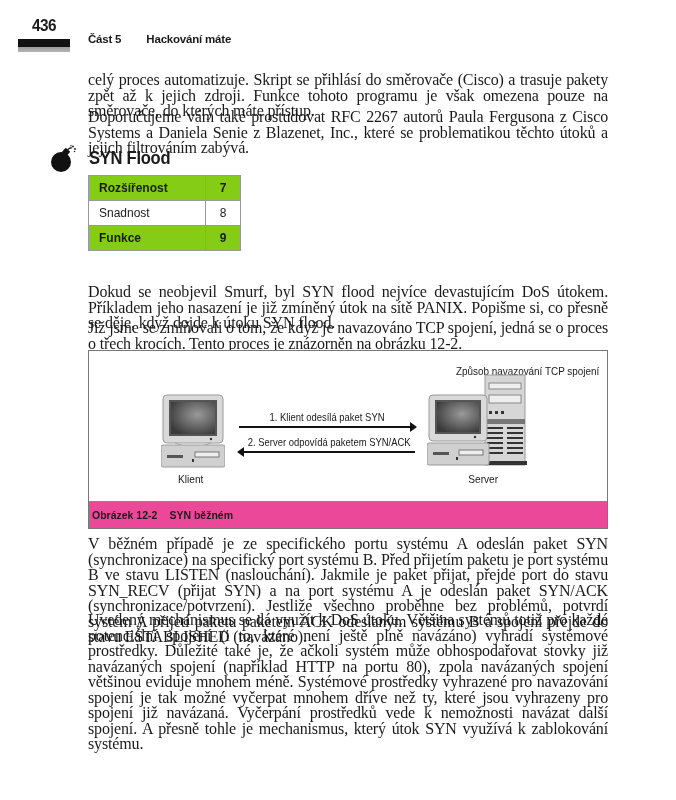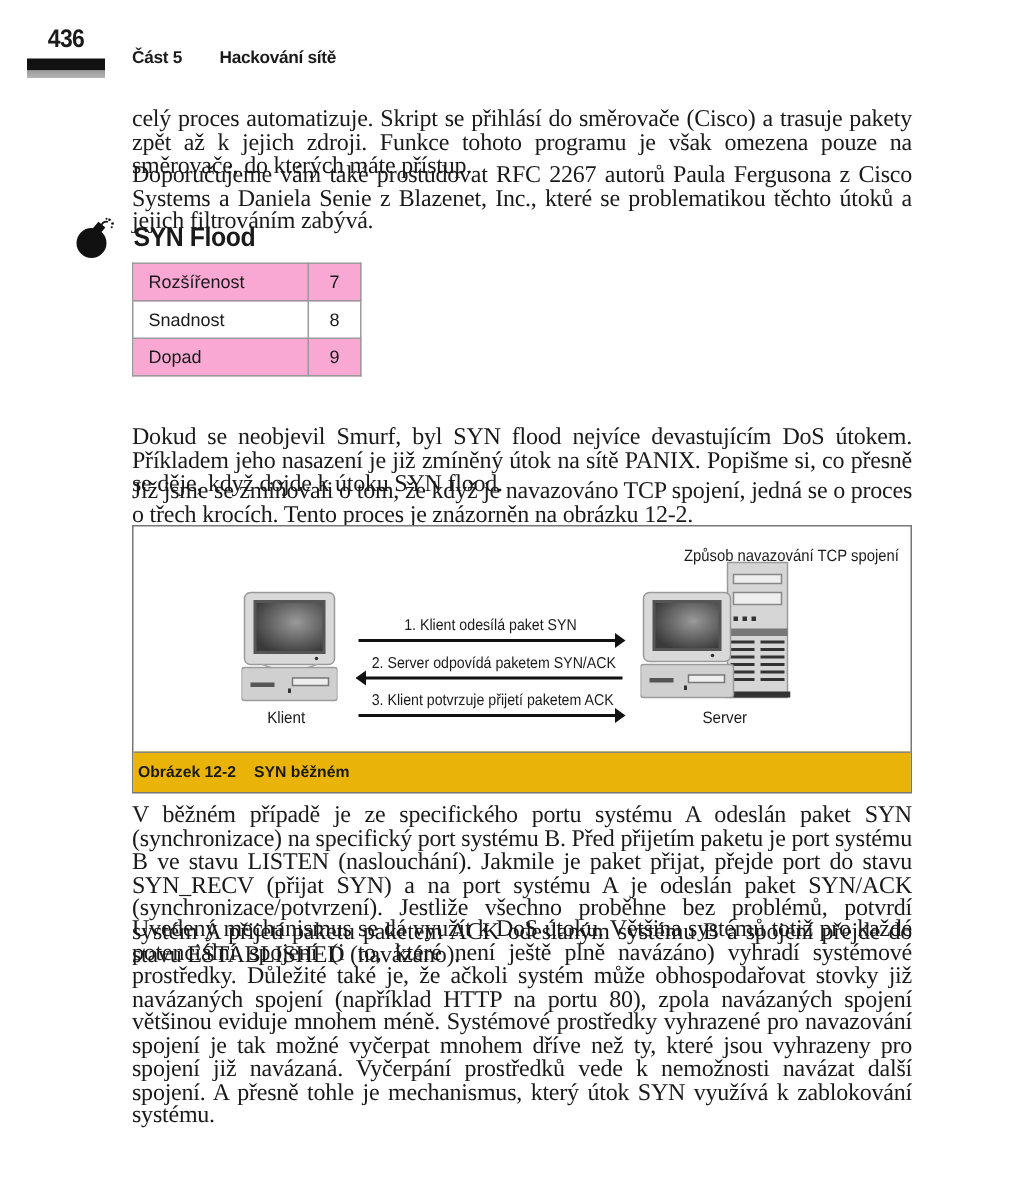--- a/index.html
+++ b/index.html
@@ -19,30 +19,30 @@
     #p2 { top: 109px; }
 
     .section-head { position: absolute; left: 50px; top: 145px; display: flex; align-items: center; }
     .bomb { width: 24px; height: 26px; position: relative; }
     .section-title { font-family: "Liberation Sans", sans-serif; font-weight: bold; font-size: 18px; margin-left: 15px; letter-spacing: -0.3px; transform: scaleX(0.92); transform-origin: left; }
 
     .risk-table { position: absolute; left: 88px; top: 175px; border-collapse: collapse; font-family: "Liberation Sans", sans-serif; font-size: 12px; border: 1px solid #9a9a9a; }
     .risk-table td { border: 1px solid #9a9a9a; height: 24px; padding: 0 10px; }
     .risk-table td.label { width: 96px; }
     .risk-table td.value { width: 14px; text-align: center; }
-    .risk-table tr.shaded td { background: #f9a8d4; }
+    .risk-table tr.shaded td { background: #84cc16; font-weight: bold; }
     .risk-table tr.total td { font-weight: bold; }
 
     #p3 { top: 284px; }
     #p4 { top: 320px; }
 
     .figure { position: absolute; left: 88px; top: 350px; width: 518px; height: 177px; border: 1px solid #777; background: #fff; }
     .fig-title { position: absolute; left: 0; width: 100%; top: 14px; text-align: right; font-family: "Liberation Sans", sans-serif; font-size: 11px; padding-left: 0; }
     .fig-title span { display: inline-block; transform: scaleX(0.9); margin-left: -30px; }
-    .fig-caption-bar { position: absolute; left: 0; right: 0; bottom: 0; height: 26px; background: #eab308; border-top: 1px solid #888; display: flex; align-items: center; font-family: "Liberation Sans", sans-serif; font-weight: bold; font-size: 10.5px; padding-left: 3px; }
+    .fig-caption-bar { position: absolute; left: 0; right: 0; bottom: 0; height: 26px; background: #ec4899; border-top: 1px solid #888; display: flex; align-items: center; font-family: "Liberation Sans", sans-serif; font-weight: bold; font-size: 10.5px; padding-left: 3px; }
     .fig-caption-bar .num { margin-right: 12px; }
 
     .comp { position: absolute; }
     .comp-label { position: absolute; font-family: "Liberation Sans", sans-serif; font-size: 11px; transform: scaleX(0.92); }
 
     .arrow-row { position: absolute; left: 150px; width: 176px; }
     .arrow-label { font-family: "Liberation Sans", sans-serif; font-size: 10.5px; text-align: center; white-space: nowrap; transform: scaleX(0.9); }
     .arrow-line { position: relative; height: 2px; background: #111; margin-top: 3px; }
     .arrow-line.right::after { content: ""; position: absolute; right: -2px; top: -4px; border-left: 7px solid #111; border-top: 5px solid transparent; border-bottom: 5px solid transparent; }
     .arrow-line.left::before { content: ""; position: absolute; left: -2px; top: -4px; border-right: 7px solid #111; border-top: 5px solid transparent; border-bottom: 5px solid transparent; }
@@ -53,21 +53,21 @@
 </head>
 <body>
 
 <div class="page-num-block">
   <div class="page-num">436</div>
   <div class="page-bar-black"></div>
   <div class="page-bar-gray"></div>
 </div>
 <div class="running-head">
   <span class="part">Část 5</span>
-  <span>Hackování sítě</span>
+  <span>Hackování máte</span>
 </div>
 
 <p class="body-text" id="p1">celý proces automatizuje. Skript se přihlásí do směrovače (Cisco) a trasuje pakety zpět až k jejich zdroji. Funkce tohoto programu je však omezena pouze na směrovače, do kterých máte přístup.</p>
 <p class="body-text" id="p2">Doporučujeme vám také prostudovat RFC 2267 autorů Paula Fergusona z Cisco Systems a Daniela Senie z Blazenet, Inc., které se problematikou těchto útoků a jejich filtrováním zabývá.</p>
 
 <div class="section-head">
   <span class="bomb">
     <svg width="26" height="28" viewBox="0 0 26 28">
       <circle cx="11" cy="17" r="10" fill="#111"></circle>
       <rect x="13" y="4" width="6" height="6" transform="rotate(40 16 7)" fill="#111"></rect>
@@ -85,21 +85,21 @@
   <tbody>
       <tr class="shaded">
     <td class="label">Rozšířenost</td>
     <td class="value">7</td>
   </tr>
   <tr>
     <td class="label">Snadnost</td>
     <td class="value">8</td>
   </tr>
   <tr class="shaded">
-    <td class="label">Dopad</td>
+    <td class="label">Funkce</td>
     <td class="value">9</td>
   </tr>
 </tbody>
   </table>
 
 <p class="body-text" id="p3">Dokud se neobjevil Smurf, byl SYN flood nejvíce devastujícím DoS útokem. Příkladem jeho nasazení je již zmíněný útok na sítě PANIX. Popišme si, co přesně se děje, když dojde k útoku SYN flood.</p>
 <p class="body-text" id="p4">Již jsme se zmiňovali o tom, že když je navazováno TCP spojení, jedná se o proces o třech krocích. Tento proces je znázorněn na obrázku 12-2.</p>
 
 <div class="figure">
   <div class="fig-title"><span>Způsob navazování TCP spojení</span></div>
@@ -170,24 +170,20 @@
   <div class="comp-label" style="left:378px; top:122px;">Server</div>
 
   <div class="arrow-row" style="top:60px;">
     <div class="arrow-label">1. Klient odesílá paket SYN</div>
     <div class="arrow-line right"></div>
   </div>
   <div class="arrow-row" style="top:85px;">
     <div class="arrow-label">2. Server odpovídá paketem SYN/ACK</div>
     <div class="arrow-line left"></div>
   </div>
-  <div class="arrow-row" style="top:110px;">
-    <div class="arrow-label">3. Klient potvrzuje přijetí paketem ACK</div>
-    <div class="arrow-line right"></div>
-  </div>
 
   <div class="fig-caption-bar">
     <span class="num">Obrázek 12-2</span>
     <span>SYN běžném</span>
   </div>
 </div>
 
 <p class="body-text" id="p5">V běžném případě je ze specifického portu systému A odeslán paket SYN (synchronizace) na specifický port systému B. Před přijetím paketu je port systému B ve stavu LISTEN (naslouchání). Jakmile je paket přijat, přejde port do stavu SYN_RECV (přijat SYN) a na port systému A je odeslán paket SYN/ACK (synchronizace/potvrzení). Jestliže všechno proběhne bez problémů, potvrdí systém A přijetí paketu paketem ACK odeslaným systému B a spojení přejde do stavu ESTABLISHED (navázáno).</p>
 <p class="body-text" id="p6">Uvedený mechanismus se dá využít k DoS útoku. Většina systémů totiž pro každé potenciální spojení (i to, které není ještě plně navázáno) vyhradí systémové prostředky. Důležité také je, že ačkoli systém může obhospodařovat stovky již navázaných spojení (například HTTP na portu 80), zpola navázaných spojení většinou eviduje mnohem méně. Systémové prostředky vyhrazené pro navazování spojení je tak možné vyčerpat mnohem dříve než ty, které jsou vyhrazeny pro spojení již navázaná. Vyčerpání prostředků vede k nemožnosti navázat další spojení. A přesně tohle je mechanismus, který útok SYN využívá k zablokování systému.</p>
 

